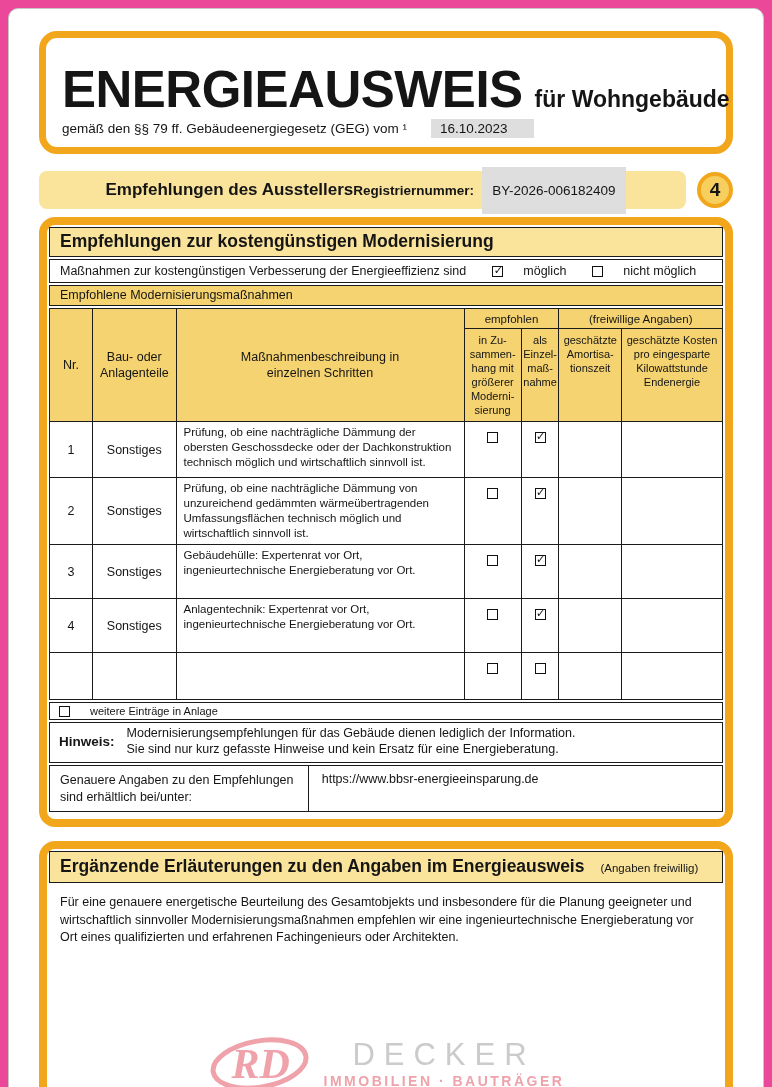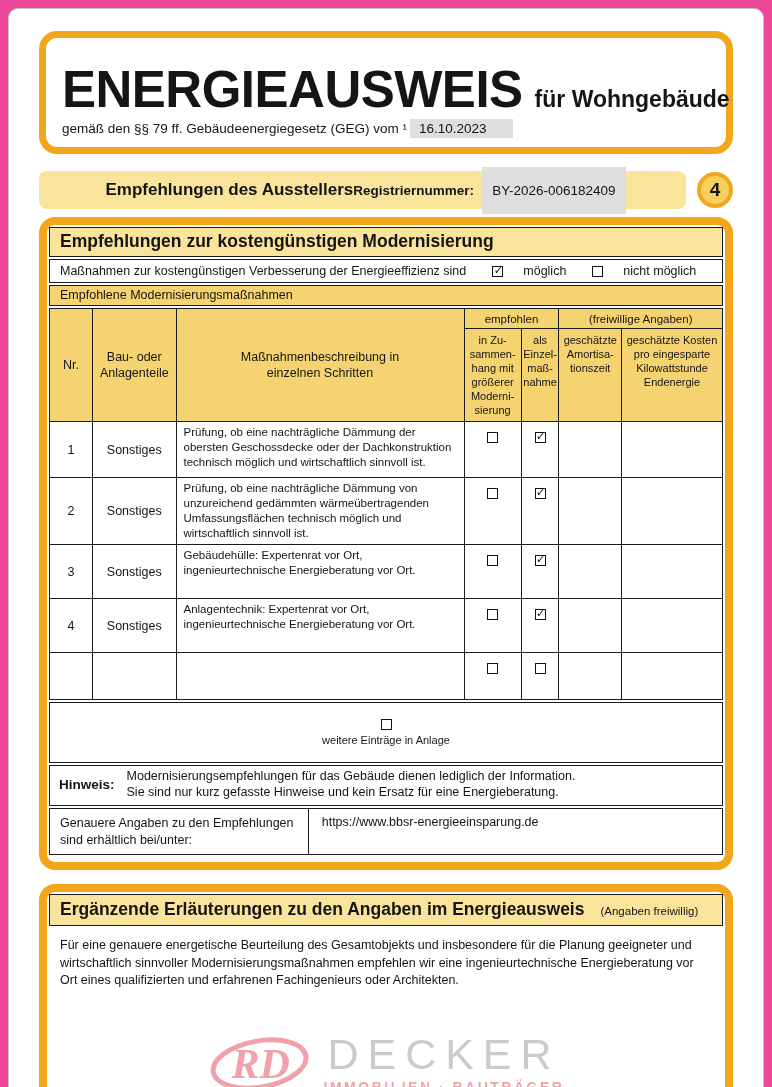--- a/index.html
+++ b/index.html
@@ -8,21 +8,21 @@
   .stage { position:relative; width:772px; height:1087px; background:#ec4899; overflow:hidden; }
   .card { position:absolute; left:8px; top:8px; width:756px; height:1120px; background:#fff;
           border:1px solid #c7c7c7; border-radius:10px; overflow:hidden; }
 
   
   .header-box { margin:22px 30px 0 30px; border:7px solid var(--frame-orange,#F1A61C);
                 border-radius:18px; padding:5px 16px 9px 16px; background:#fff; }
   .hb-title-row { display:flex; align-items:baseline; gap:12px; }
   .hb-title { font-size:51px; font-weight:bold; letter-spacing:-0.5px; line-height:1.02; white-space:nowrap; }
   .hb-subtitle { font-size:23px; font-weight:bold; white-space:nowrap;margin-top:43px; }
-  .hb-law-row { display:flex; align-items:center; gap:3px; font-size:13.5px; margin-top:3px; }
+  .hb-law-row { display:flex; align-items:center; gap:24px; font-size:13.5px; margin-top:3px; }
   .gray-box { background:var(--value-gray,#dedede); padding:16px 10px; }
   .date-box { padding:2px 26px 2px 9px; }
 
   
   .banner-row { display:flex; align-items:center; margin:17px 30px 0 30px; gap:11px; }
   .banner { flex:1; background:var(--pale-yellow,#FAE49B); border-radius:8px; height:38px;
             display:flex; align-items:center; justify-content:center; padding:0 14px 0 20px; }
   .banner-title { font-size:17px; font-weight:bold; }
   .banner-right { display:flex; align-items:center; gap:8px; font-size:13.5px; }
   .reg-label { font-weight:bold; }
@@ -55,22 +55,22 @@
   th.group { font-size:11.5px; padding:2px; height:20px; }
   th.sub { font-size:11px; line-height:1.28; vertical-align:top; padding:4px 1px; height:74px; }
   th.c-nr, th.c-part, th.c-desc { font-size:12.5px; vertical-align:middle; line-height:1.3; }
   td.nr, td.part { text-align:center; vertical-align:middle; font-size:12.5px; }
   td.desc { vertical-align:top; padding:3px 7px; font-size:11.5px; line-height:1.3; text-align:left; }
   td.chk { text-align:center; vertical-align:top; padding-top:7px; }
   td.free { background:#fff; }
   tr.r-std { height:56px; } tr.r-mid { height:54px; } tr.r-empty { height:47px; }
 
   
-  .row-more { border:1px solid var(--border-black,#1b1b1b); margin-top:2px; padding:16px 9px;
-              font-size:11px; display:flex; align-items:center; gap:4px;flex-direction:column; }
+  .row-more { border:1px solid var(--border-black,#1b1b1b); margin-top:2px; padding:2px 9px;
+              font-size:11px; display:flex; align-items:center; gap:20px; }
   .row-hinweis { border:1px solid var(--border-black,#1b1b1b); margin-top:2px; padding:2px 9px 4px 9px;
                  display:flex; gap:12px; align-items:center; }
   .hw-label { font-weight:bold; font-size:13.5px; flex:0 0 auto; }
   .hw-text { font-size:12.5px; line-height:1.3; }
   .row-details { border:1px solid var(--border-black,#1b1b1b); margin-top:2px; display:flex; min-height:47px; }
   .dt-label { width:38.5%; border-right:1px solid var(--border-black,#1b1b1b); padding:6px 10px;
               font-size:12.5px; line-height:1.35; }
   .dt-value { flex:1; padding:6px 13px; font-size:12.5px; }
   .dt-value span { color:#151515; text-decoration:none; }
 
@@ -79,21 +79,21 @@
   .s2-title-row { display:flex; align-items:baseline; gap:16px; background:var(--pale-yellow,#FAE49B);
                   border:1px solid var(--border-black,#1b1b1b); padding:4px 10px 5px 10px; }
   .s2-title { font-size:17.5px; font-weight:bold; }
   .s2-note { font-size:11.5px; }
   .s2-body { padding:11px 11px; font-size:12.5px; line-height:1.38; min-height:228px; }
 
   
   .watermark { position:absolute; left:50%; top:1022px; transform:translateX(-50%);
                display:flex; align-items:center; gap:12px; }
   .wm-text { display:flex; flex-direction:column; align-items:center; }
-  .wm-name { font-size:43px; line-height:1; color:var(--logo-gray,#CBCBCB); letter-spacing:9px;
+  .wm-name { font-size:31px; line-height:1; color:var(--logo-gray,#CBCBCB); letter-spacing:9px;
              font-weight:normal; }
   .wm-sub { font-size:14px; color:var(--logo-pink,#EFA2AA); letter-spacing:2.5px; font-weight:bold; margin-top:3px; }
 </style>
 </head>
 <body>
 
 <div class="stage">
   <div class="card">
 
     <div class="header-box">

